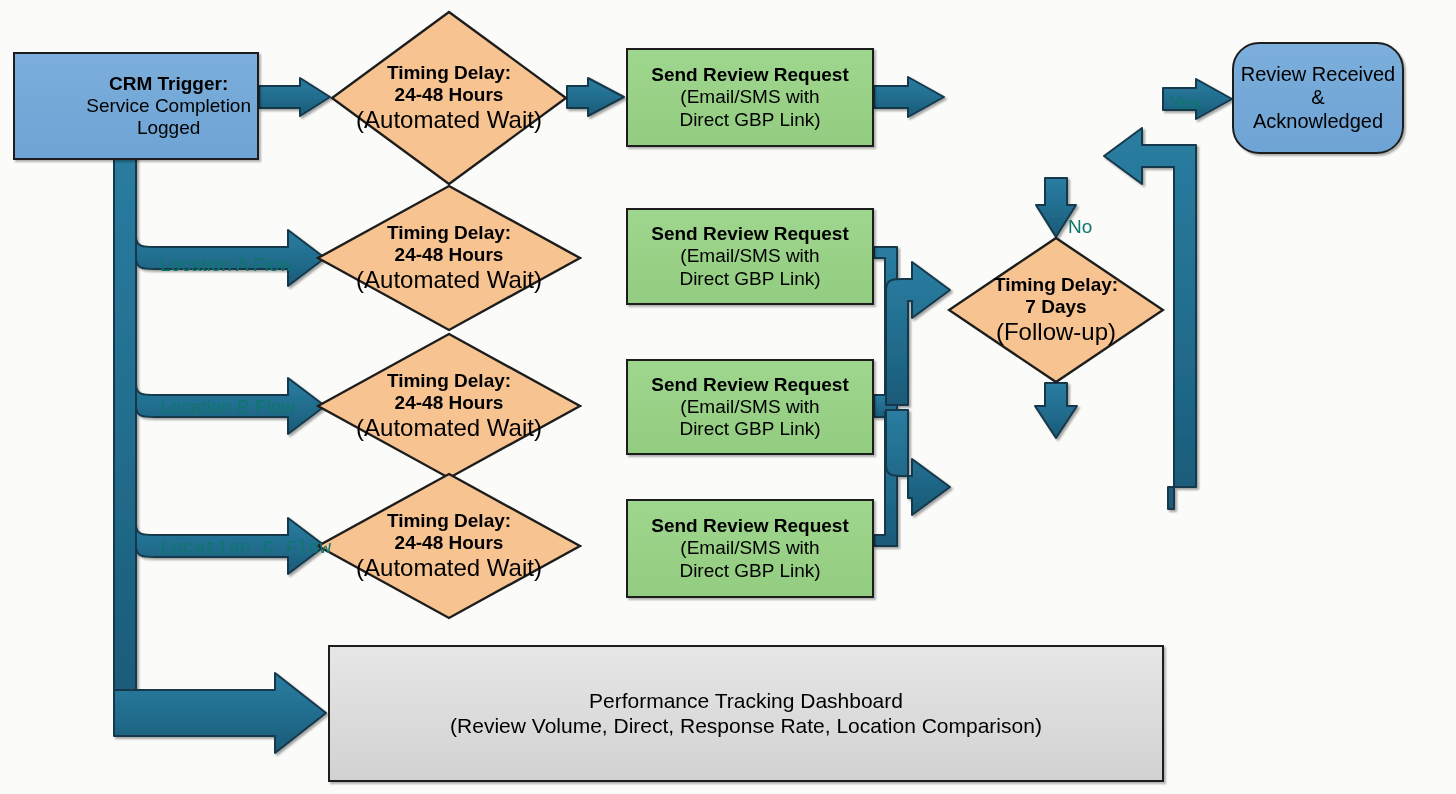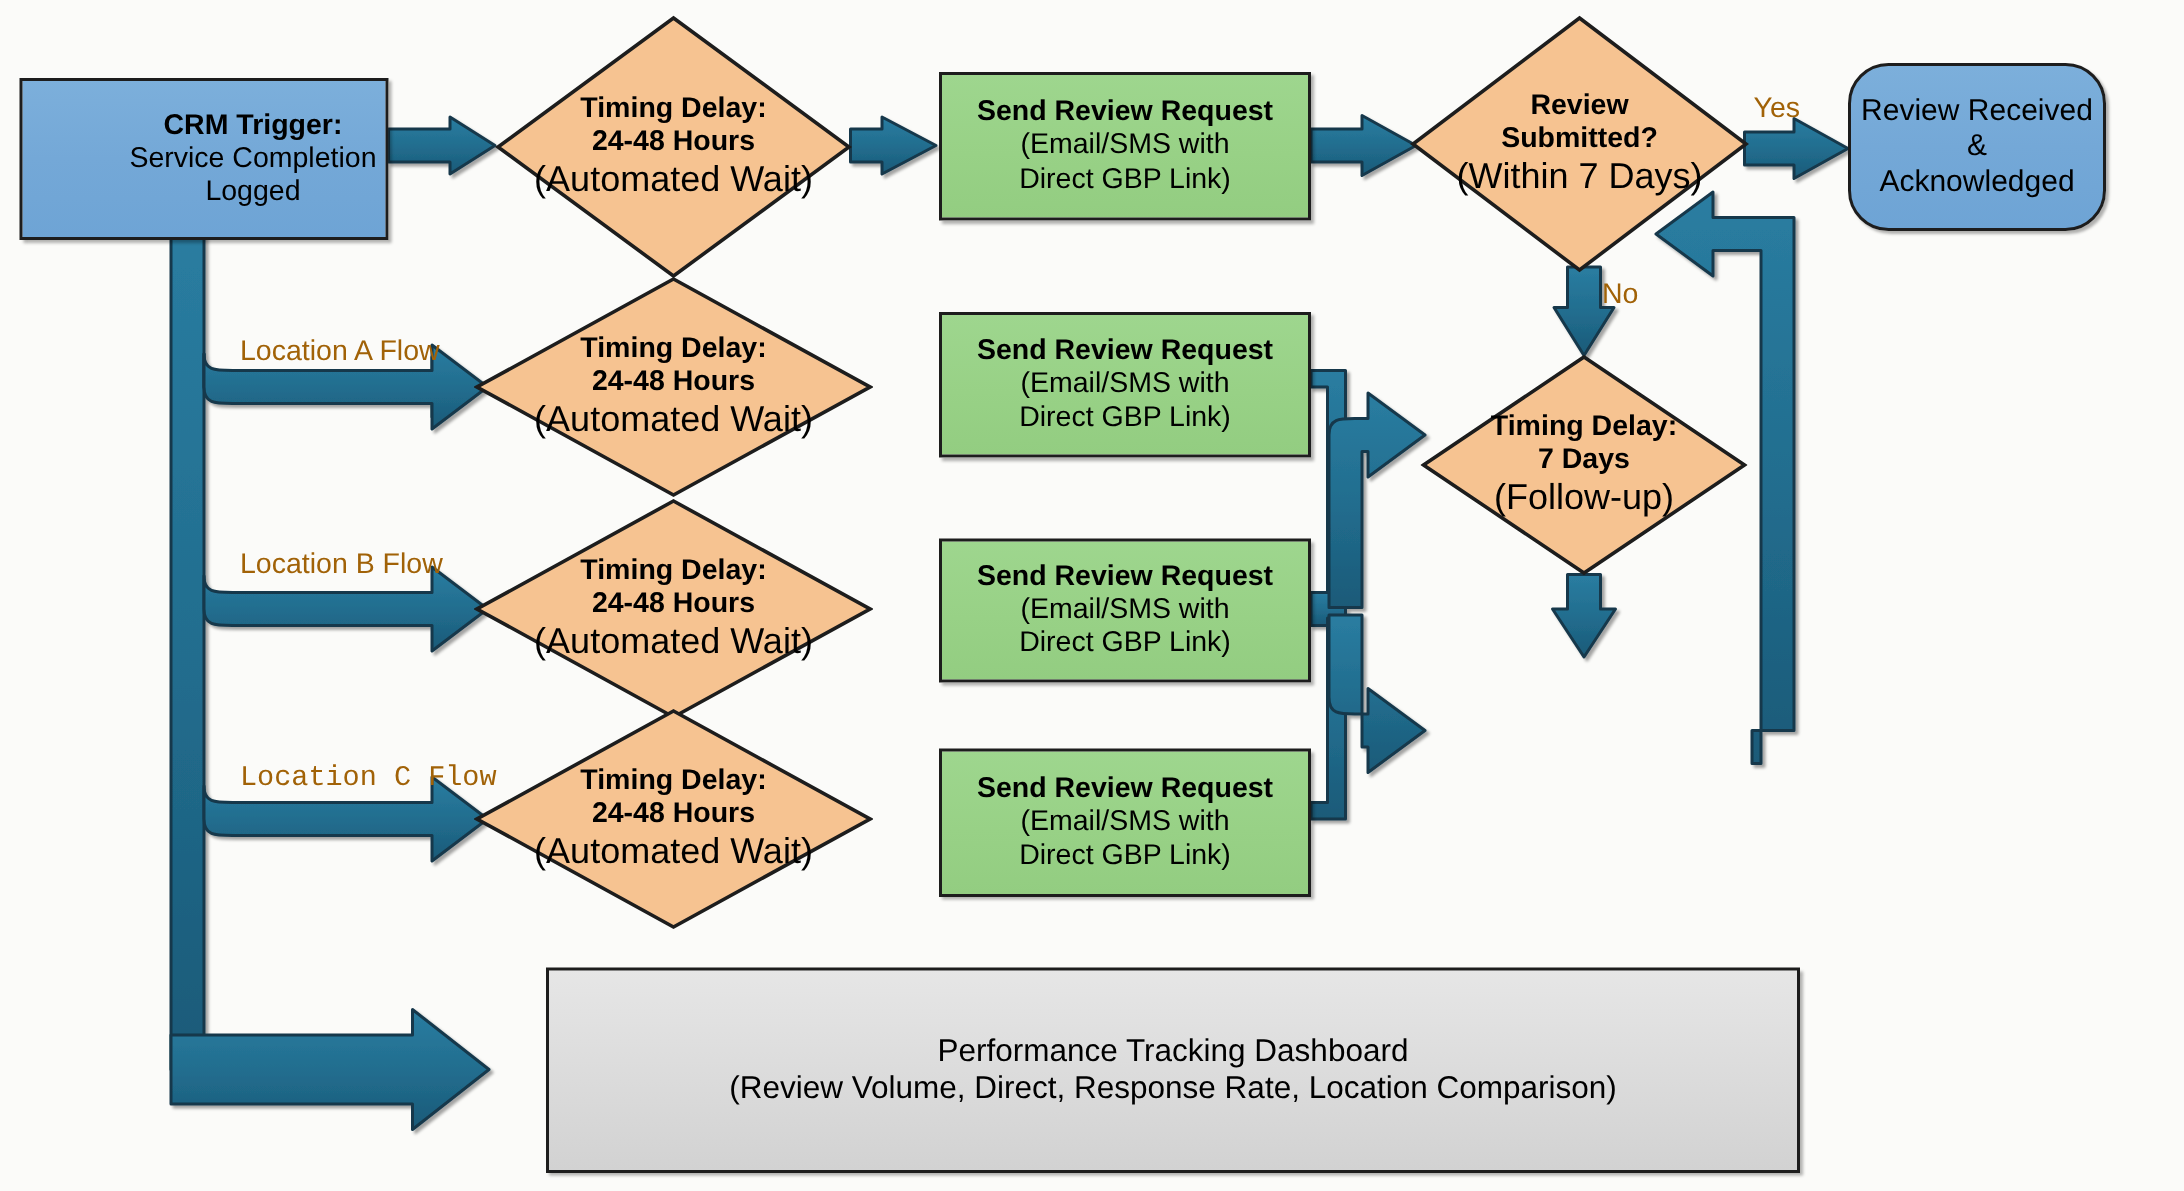--- a/index.html
+++ b/index.html
@@ -78,24 +78,25 @@
     z-index: 1;
   }
   .diamond .node-text {
     z-index: 2;
   }
 
   
   .edge-label {
     position: absolute;
     z-index: 4;
-    color: #a16207;
+    color: #0f766e;
     font-weight: normal;
     white-space: nowrap;
     pointer-events: none;
+    margin-top: 30px;
   }
 
   .fs19 { font-size: 19px; }
   .fs18 { font-size: 24px; }
   .fs21 { font-size: 21px; }
   .fs20 { font-size: 20px; }
 </style>
 </head>
 <body>
 
@@ -208,30 +209,20 @@
   </div>
 
   <div class="rect green" style="left:626px; top:48px; width:248px; height:99px;">
     <div class="node-text fs19">
       <div class="t-bold">Send Review Request</div>
       <div class="t-norm">(Email/SMS with</div>
       <div class="t-norm">Direct GBP Link)</div>
     </div>
   </div>
 
-  <div class="diamond" style="left:940px; top:10px; width:226px; height:172px;">
-    <svg class="dia-shape" viewBox="0 0 226 172" preserveAspectRatio="none">
-      <polygon points="113,2 224,86 113,170 2,86" fill="#f6c391" stroke="#1d1d1d" stroke-width="2.4" stroke-linejoin="miter"></polygon>
-    </svg>
-    <div class="node-text fs19">
-      <div class="t-bold">Review</div>
-      <div class="t-bold">Submitted?</div>
-      <div class="t-norm fs18">(Within 7 Days)</div>
-    </div>
-  </div>
 
   <div class="rect blue" style="left:1232px; top:42px; width:172px; height:112px;border-radius:27px;">
     <div class="node-text fs20">
       <div class="t-norm">Review Received &amp;</div>
       <div class="t-norm">Acknowledged</div>
     </div>
   </div>
 
   <div class="diamond" style="left:316px; top:184px; width:266px; height:148px;">
     <svg class="dia-shape" viewBox="0 0 266 148" preserveAspectRatio="none">
@@ -295,21 +286,21 @@
       <polygon points="109,2 216,74 109,146 2,74" fill="#f6c391" stroke="#1d1d1d" stroke-width="2.4" stroke-linejoin="miter"></polygon>
     </svg>
     <div class="node-text fs19">
       <div class="t-bold">Timing Delay:</div>
       <div class="t-bold">7 Days</div>
       <div class="t-norm fs18">(Follow-up)</div>
     </div>
   </div>
 
 
-  <div class="rect gray" style="left:328px; top:645px; width:836px; height:137px;margin-left:36px;">
+  <div class="rect gray" style="left:328px; top:645px; width:836px; height:137px;">
     <div class="node-text fs21">
       <div class="t-norm">Performance Tracking Dashboard</div>
       <div class="t-norm">(Review Volume, Direct, Response Rate, Location Comparison)</div>
     </div>
   </div>
 
   <div class="edge-label fs19" style="left:160px; top:224px;">Location A Flow</div>
 
   <div class="edge-label fs19" style="left:160px; top:366px;">Location B Flow</div>
 

